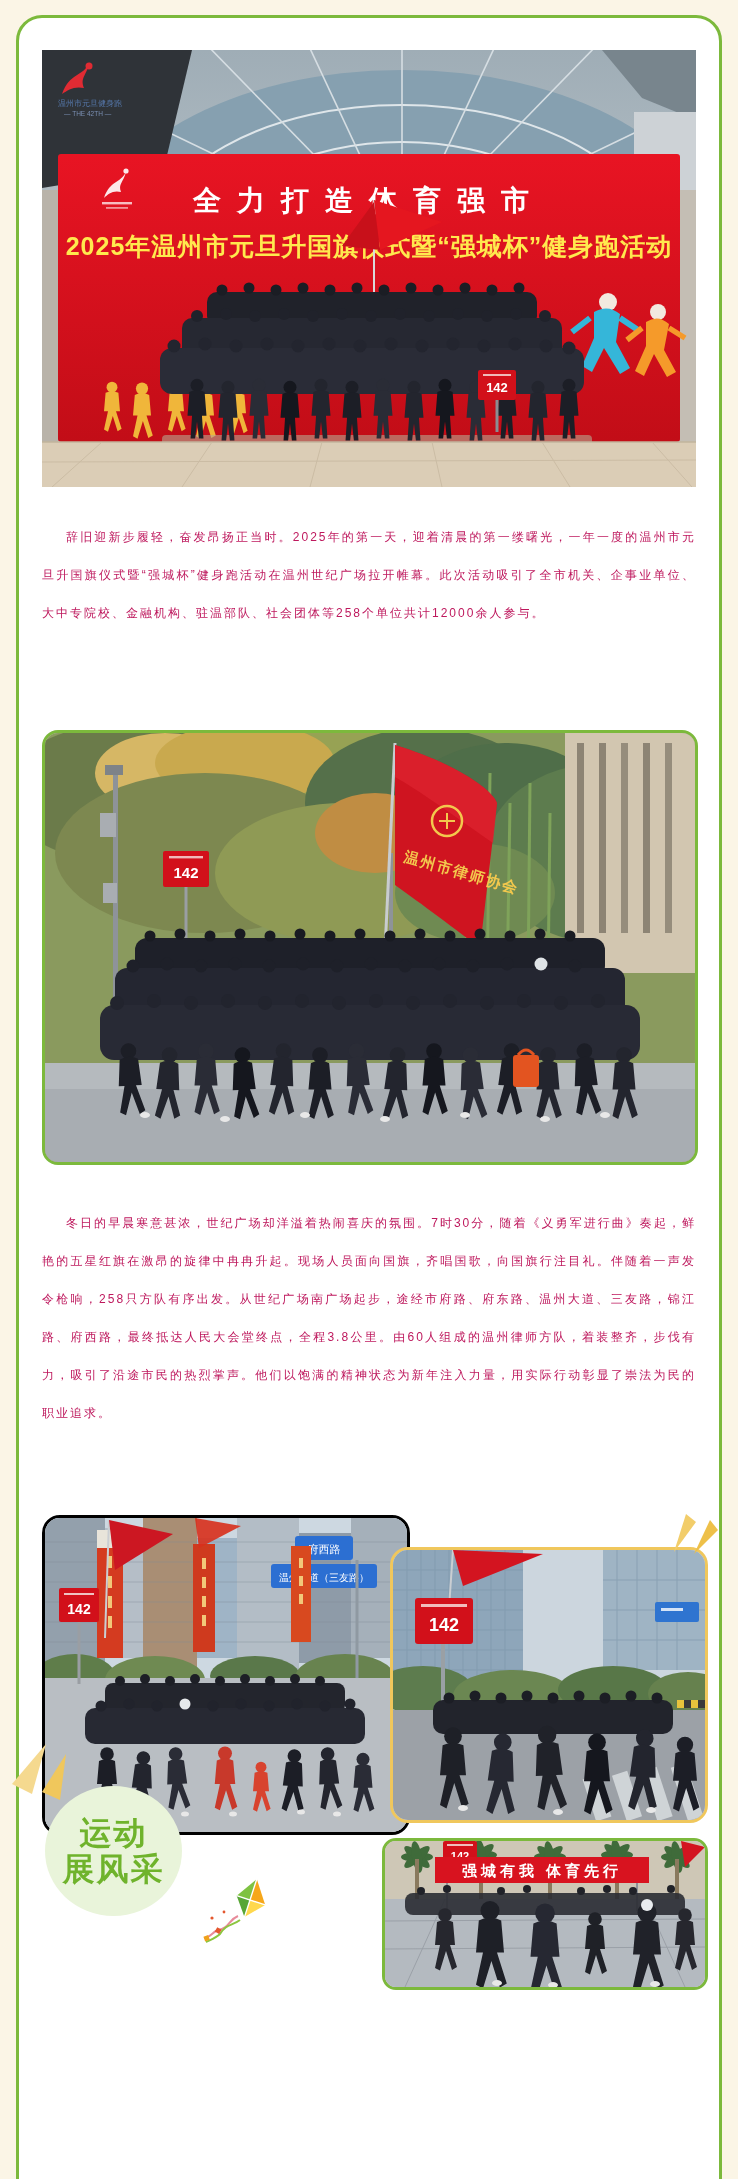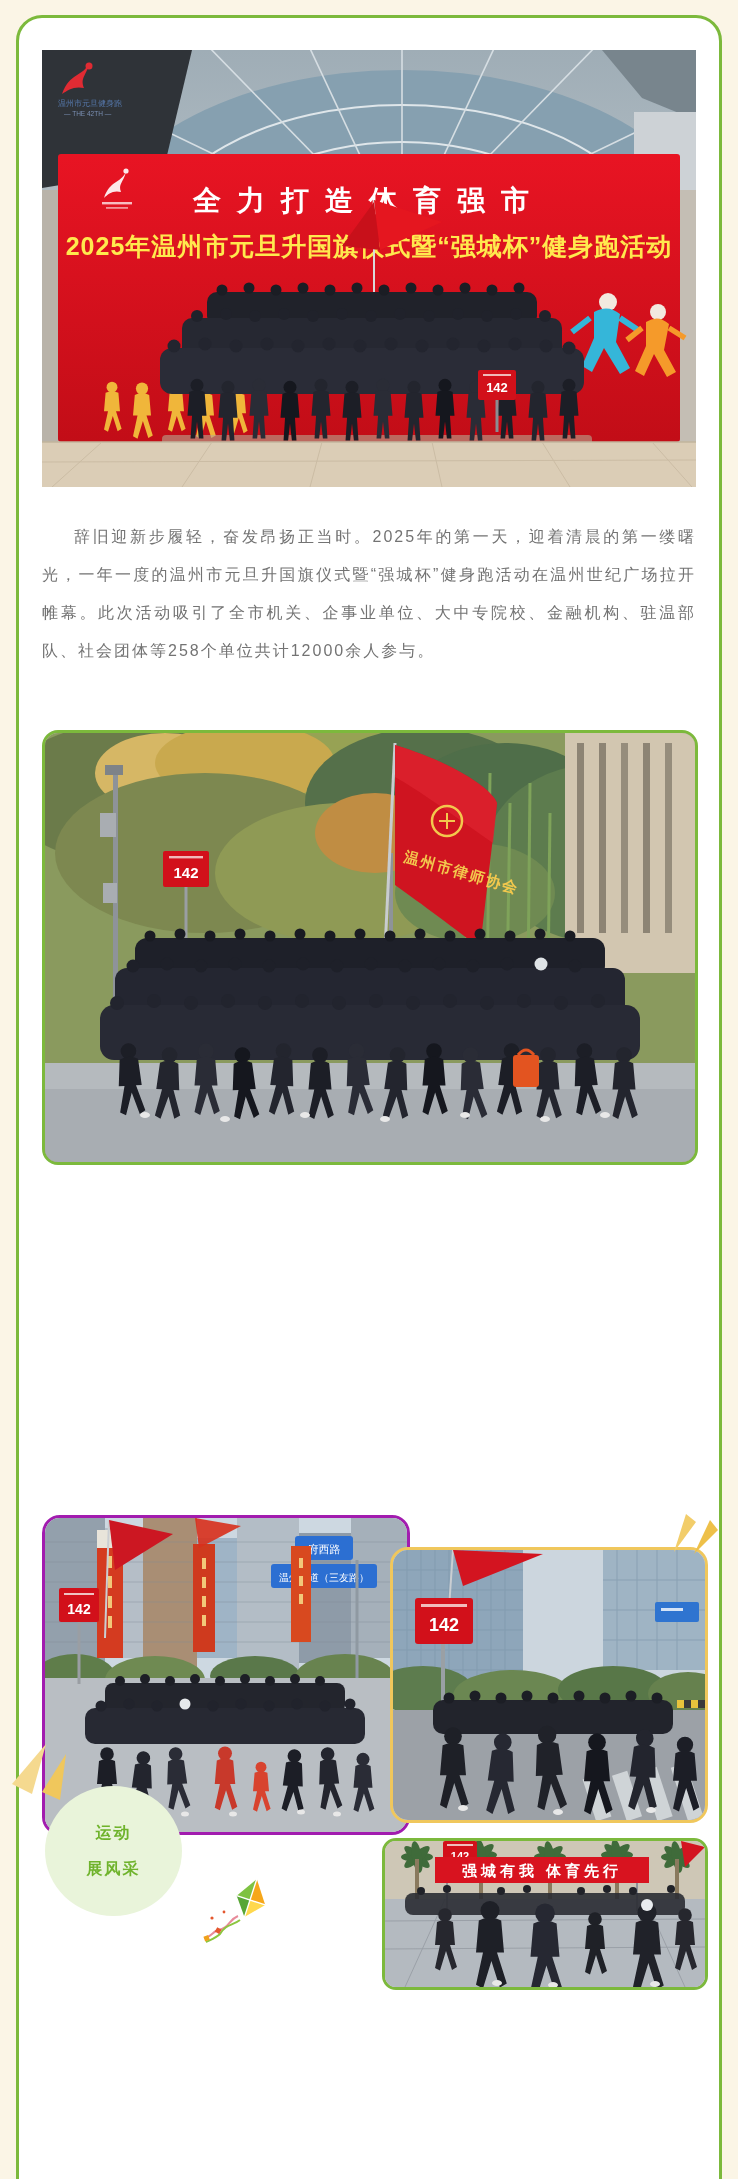--- a/index.html
+++ b/index.html
@@ -1,32 +1,32 @@
 <!DOCTYPE html>
 <html><head>
 <meta charset="utf-8">
 <style>
   * { margin:0; padding:0; box-sizing:border-box; }
   body { background:#fbf5e6; font-family:"Liberation Sans","DejaVu Sans",sans-serif; }
   .page { position:relative; width:738px; height:2179px; background:#fbf5e6; overflow:hidden; margin:0 auto; }
   .frame { position:absolute; left:16px; top:15px; width:706px; height:2200px;
            background:#ffffff; border:3px solid #7cb93c; border-radius:26px; }
-  .para { position:absolute; left:42px; width:654px; font-size:16px; line-height:38px;
-          color:#737373; text-align:justify; text-indent:2em; letter-spacing:2px; }
+  .para { position:absolute; left:42px; width:654px; font-size:12px; line-height:38px;
+          color:#be185d; text-align:justify; text-indent:2em; letter-spacing:2px; }
   .photo { position:absolute; overflow:hidden; background:#ccc; }
   .photo svg { display:block; }
   .ph-plain { left:42px; top:50px; width:654px; height:437px; }
   .ph-green { border:3px solid #7cb93c; border-radius:16px; }
   .ph-flag  { left:42px; top:730px; width:656px; height:435px; }
-  .ph-cl-left  { left:42px; top:1515px; width:368px; height:320px; border:3px solid #a21caf; border-radius:18px; z-index:3;}
+  .ph-cl-left  { left:42px; top:1515px; width:368px; height:320px; border:3px solid #000000; border-radius:18px; z-index:3;}
   .ph-cl-right { left:390px; top:1547px; width:318px; height:276px; border:3px solid #f0c75c; border-radius:18px; z-index:4;}
   .ph-finish { left:382px; top:1838px; width:326px; height:152px; border:3px solid #7cb93c; border-radius:14px; z-index:3;}
   .badge { position:absolute; left:45px; top:1786px; width:137px; height:130px; border-radius:50%;
            background:#e9f4da; display:flex; flex-direction:column; justify-content:center; align-items:center; z-index:3;}
-  .badge span { color:#6fb32c; font-weight:bold; font-size:16px; line-height:36px; letter-spacing:2px; }
+  .badge span { color:#6fb32c; font-weight:bold; font-size:32px; line-height:36px; letter-spacing:2px; }
   .deco { position:absolute; z-index:5; }
 </style>
 </head>
 <body>
 
 <svg width="0" height="0" style="position:absolute">
   <defs>
     <g id="pn">
       <circle cx="0" cy="-13" r="3.4"></circle>
       <path d="M-4,-9.5 Q0,-11.5 4,-9.5 L5,3 L2.6,3 L3.4,15 L1,15 L0,6 L-1,15 L-3.4,15 L-2.6,3 L-5,3 Z"></path>
@@ -344,20 +344,21 @@
           <ellipse cx="560" cy="382" rx="5" ry="3"></ellipse>
         </g>
         <g>
           <rect x="468" y="322" width="26" height="32" rx="3" fill="#e35420"></rect>
           <path d="M473,322 q8,-10 16,0" stroke="#e35420" stroke-width="3" fill="none"></path>
         </g>
       </g>
     </svg>
   </div>
 
+  <p class="para" style="top:1204px">冬日的早晨寒意甚浓，世纪广场却洋溢着热闹喜庆的氛围。7时30分，随着《义勇军进行曲》奏起，鲜艳的五星红旗在激昂的旋律中冉冉升起。现场人员面向国旗，齐唱国歌，向国旗行注目礼。伴随着一声发令枪响，258只方队有序出发。从世纪广场南广场起步，途经市府路、府东路、温州大道、三友路，锦江路、府西路，最终抵达人民大会堂终点，全程3.8公里。由60人组成的温州律师方队，着装整齐，步伐有力，吸引了沿途市民的热烈掌声。他们以饱满的精神状态为新年注入力量，用实际行动彰显了崇法为民的职业追求。</p>
 
   <div class="photo ph-cl-left">
     <svg viewBox="0 0 362 314" width="362" height="314">
       <rect width="362" height="314" fill="#cdd8e1"></rect>
       <g>
         <rect x="0" y="0" width="60" height="150" fill="#93a0ac"></rect>
         <rect x="60" y="10" width="38" height="130" fill="#b5bec7"></rect>
         <rect x="98" y="0" width="54" height="160" fill="#a98e74"></rect>
         <rect x="152" y="20" width="40" height="120" fill="#9fb4c6"></rect>
         <rect x="192" y="0" width="62" height="160" fill="#b3bdc6"></rect>

